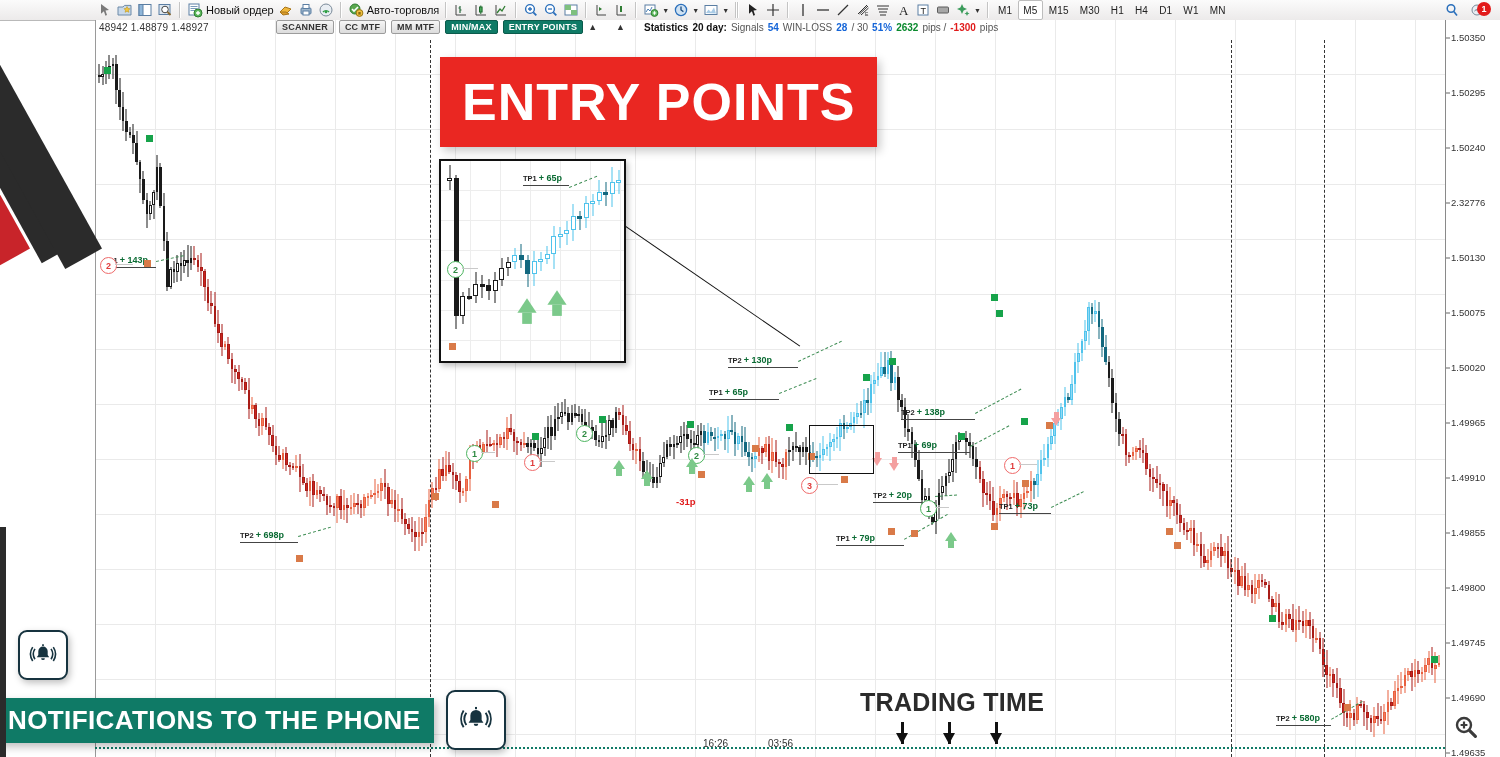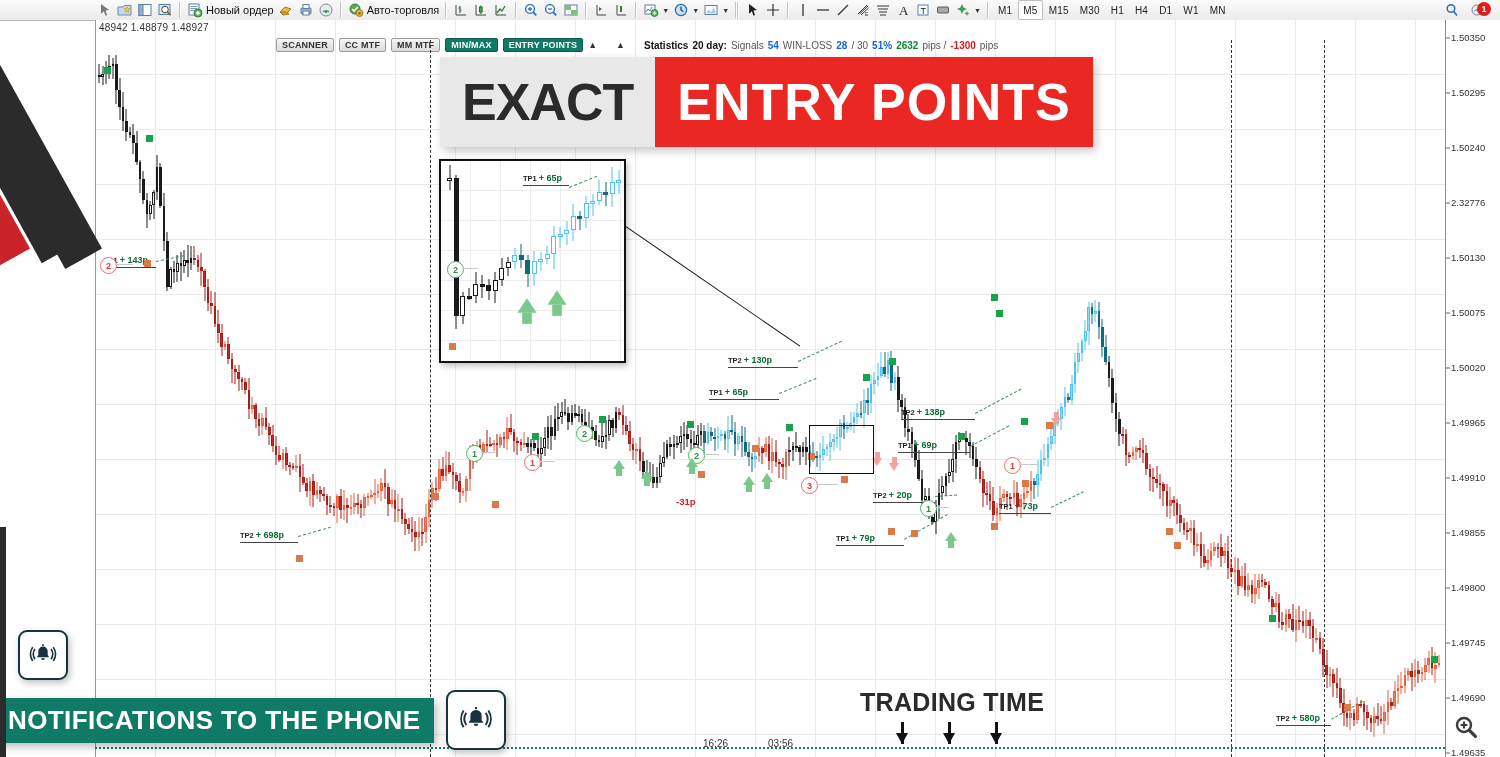--- a/index.html
+++ b/index.html
@@ -25,21 +25,21 @@
   .chart-wrap{position:absolute;left:95px;top:20px;width:1350px;height:737px;background:#fff;
     border-left:1px solid #9a9a9a;overflow:hidden;}
   .grid{position:absolute;inset:0;
     background-image:
       repeating-linear-gradient(to right,transparent 0 59px,#e3e3e3 59px 60px),
       repeating-linear-gradient(to bottom,transparent 0 54px,#e3e3e3 54px 55px);
     opacity:.75;}
   .quote-line{position:absolute;left:3px;top:2px;font-size:10px;color:#333;letter-spacing:.2px;}
 
   
-  .sub-bar{position:absolute;left:180px;top:18px;display:flex;align-items:center;gap:5px;font-size:9px;}
+  .sub-bar{position:absolute;left:180px;top:0;display:flex;align-items:center;gap:5px;font-size:9px;}
   .ind-btn{border:1px solid #9c9c9c;border-radius:2px;padding:1px 5px;
     background:linear-gradient(#f6f6f6,#dcdcdc);color:#333;font-weight:bold;letter-spacing:.2px;}
   .ind-btn.on{background:#0f7a66;border-color:#0b5b4c;color:#fff;}
   .stats{display:flex;align-items:center;gap:4px;font-size:10px;color:#555;margin-left:14px;white-space:nowrap;}
   .stats b{color:#111;}
   .st-blue{color:#1565d8;font-weight:bold;}
   .st-green{color:#0a8a2e;font-weight:bold;}
   .st-red{color:#e01b1b;font-weight:bold;}
   .caret{color:#333;font-size:9px;}
 
@@ -2209,21 +2209,20 @@
         <div class="ptick" style="top: 677px;">1.49690</div>
         <div class="ptick" style="top: 732px;">1.49635</div>
       </div>
   </div>
 
   <div class="taxis"></div>
   <div class="tlabel" style="left:703px">16:26</div>
   <div class="tlabel" style="left:768px">03:56</div>
 
   <div class="banner" style="left:440px;top:57px;height:90px">
-    <div class="ban-l">EXACT</div>
     <div class="ban-r">ENTRY POINTS</div>
   </div>
 
 
   <div class="promo" style="left:6px;top:630px">
     <div class="bellbox">
       <svg width="30" height="30" viewBox="0 0 32 32">
         <path d="M16 7a5 5 0 00-5 5v4l-1.6 2.4h13.2L21 16v-4a5 5 0 00-5-5z" fill="#16333f"></path>
         <path d="M16 4.4v2" stroke="#16333f" stroke-width="1.8"></path>
         <path d="M14 19.4a2 2 0 004 0" fill="#16333f"></path>

